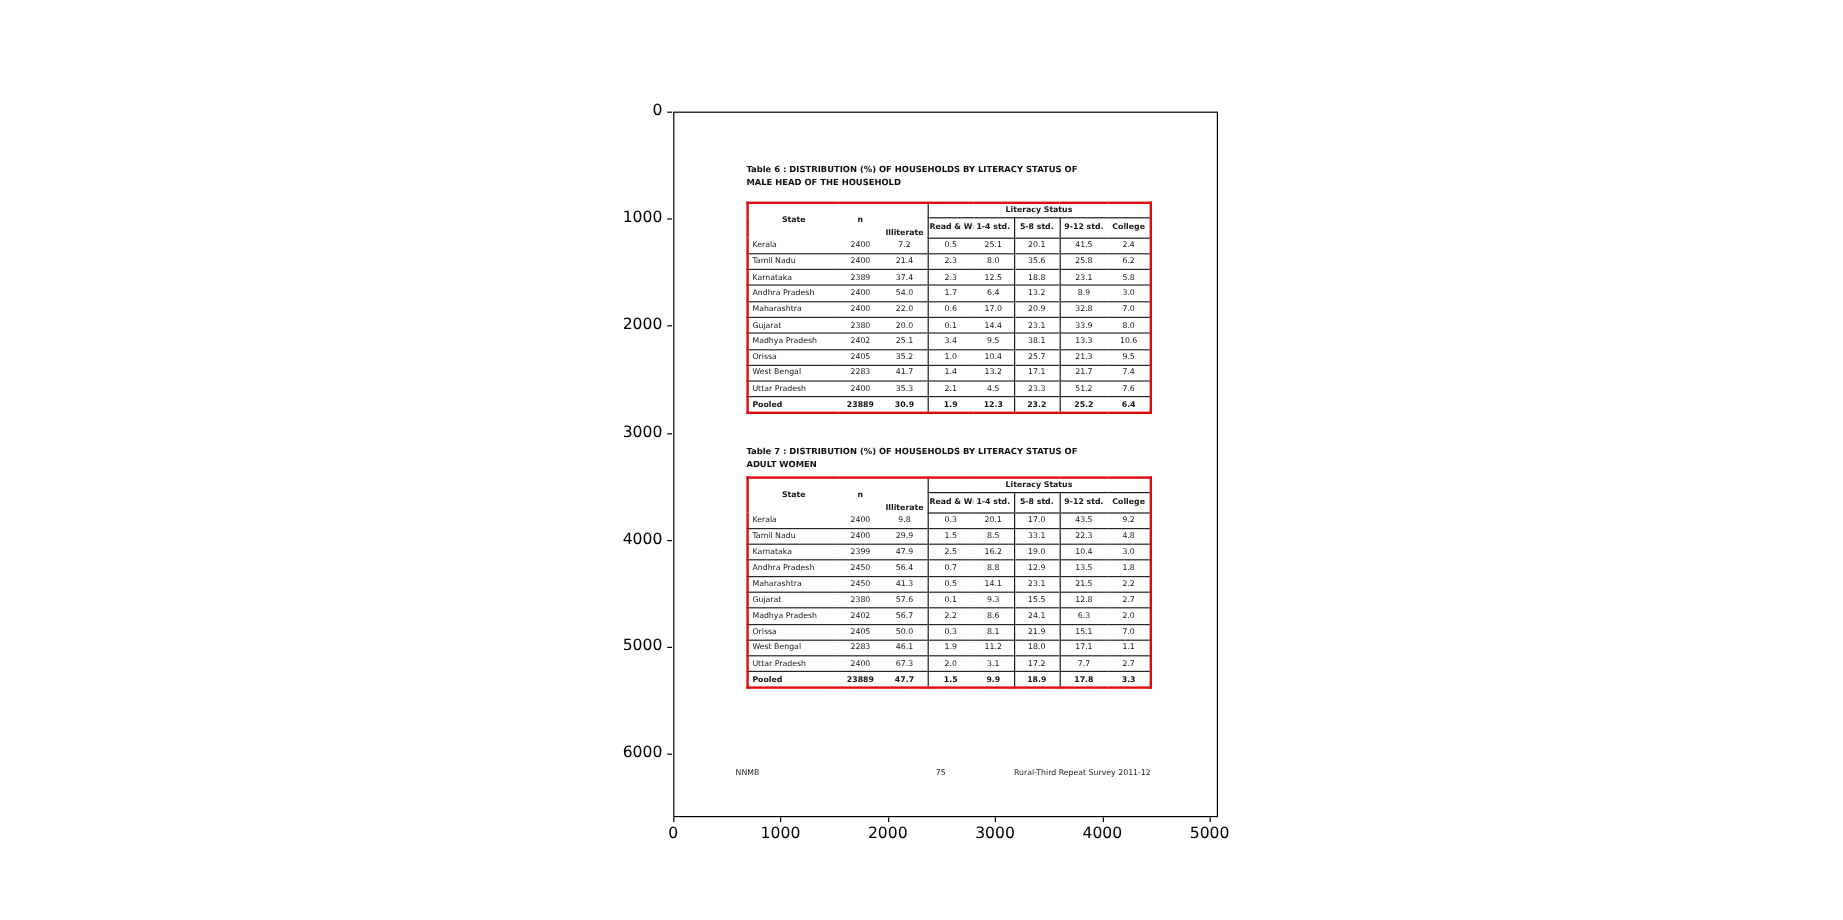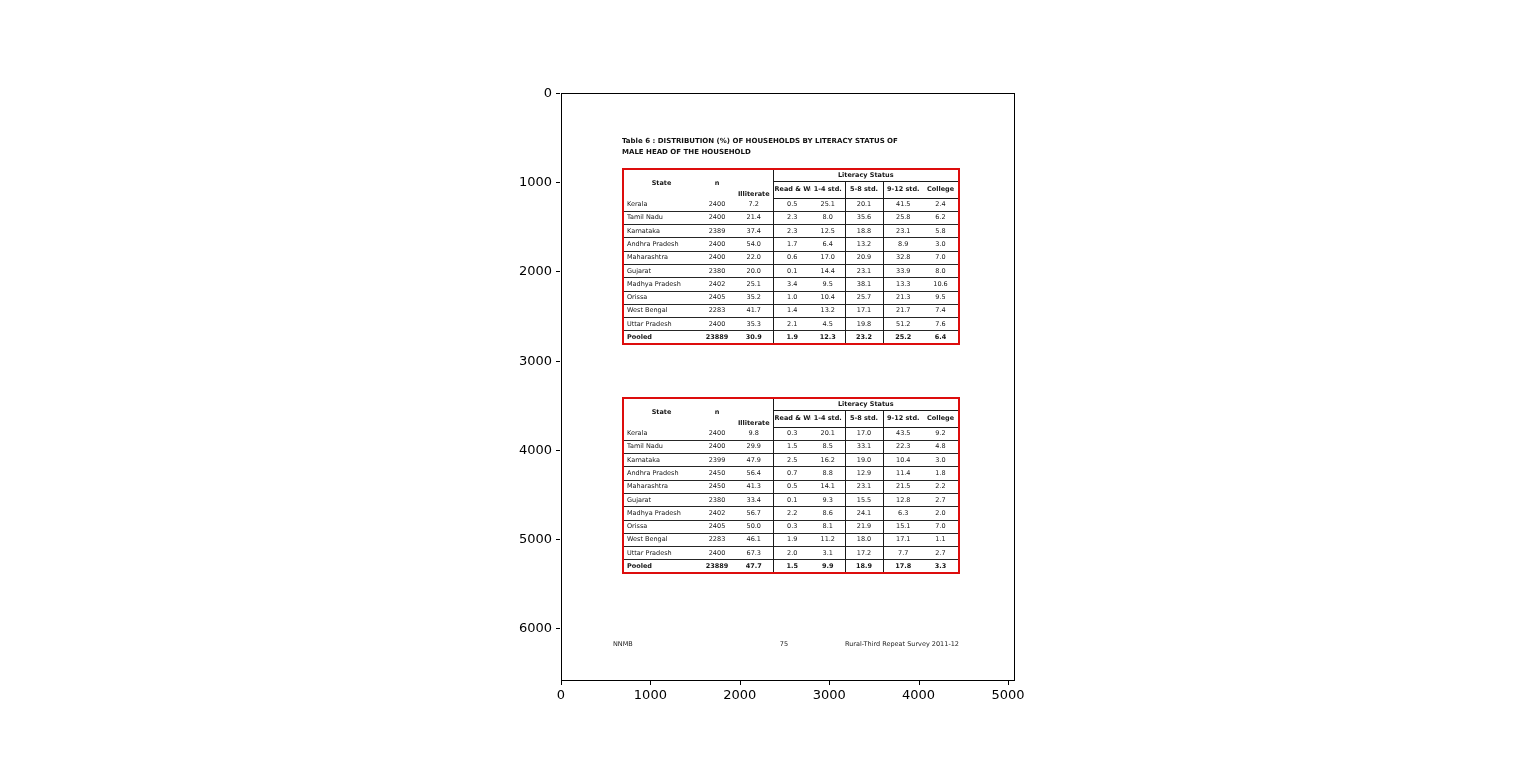--- a/index.html
+++ b/index.html
@@ -187,37 +187,41 @@
             <td class="vl">17.1</td>
             <td class="vl">21.7</td>
             <td>7.4</td>
           </tr>
           <tr>
             <td class="state">Uttar Pradesh</td>
             <td>2400</td>
             <td>35.3</td>
             <td class="vl">2.1</td>
             <td>4.5</td>
-            <td class="vl">19.8</td>
+            <td class="vl">23.3</td>
             <td class="vl">51.2</td>
             <td>7.6</td>
           </tr>
           <tr class="pooled">
             <td class="state">Pooled</td>
             <td>23889</td>
             <td>30.9</td>
             <td class="vl">1.9</td>
             <td>12.3</td>
             <td class="vl">23.2</td>
             <td class="vl">25.2</td>
             <td>6.4</td>
           </tr>
         </tbody>
       </table>
 
+    <div class="doc-title" style="top:277px;">
+      <div>Table 7 : DISTRIBUTION (%) OF HOUSEHOLDS BY LITERACY STATUS OF</div>
+      <div>ADULT WOMEN</div>
+    </div>
     <table class="doc-table" style="top:303px;">
         <colgroup>
           <col style="width: 76px;">
           <col style="width: 36px;">
           <col style="width: 38px;">
           <col style="width: 38px;">
           <col style="width: 34px;">
           <col style="width: 38px;">
           <col style="width: 40px;">
           <col style="width: 36px;">
@@ -268,37 +272,37 @@
             <td class="vl">10.4</td>
             <td>3.0</td>
           </tr>
           <tr>
             <td class="state">Andhra Pradesh</td>
             <td>2450</td>
             <td>56.4</td>
             <td class="vl">0.7</td>
             <td>8.8</td>
             <td class="vl">12.9</td>
-            <td class="vl">11.4</td>
+            <td class="vl">13.5</td>
             <td>1.8</td>
           </tr>
           <tr>
             <td class="state">Maharashtra</td>
             <td>2450</td>
             <td>41.3</td>
             <td class="vl">0.5</td>
             <td>14.1</td>
             <td class="vl">23.1</td>
             <td class="vl">21.5</td>
             <td>2.2</td>
           </tr>
           <tr>
             <td class="state">Gujarat</td>
             <td>2380</td>
-            <td>33.4</td>
+            <td>57.6</td>
             <td class="vl">0.1</td>
             <td>9.3</td>
             <td class="vl">15.5</td>
             <td class="vl">12.8</td>
             <td>2.7</td>
           </tr>
           <tr>
             <td class="state">Madhya Pradesh</td>
             <td>2402</td>
             <td>56.7</td>

